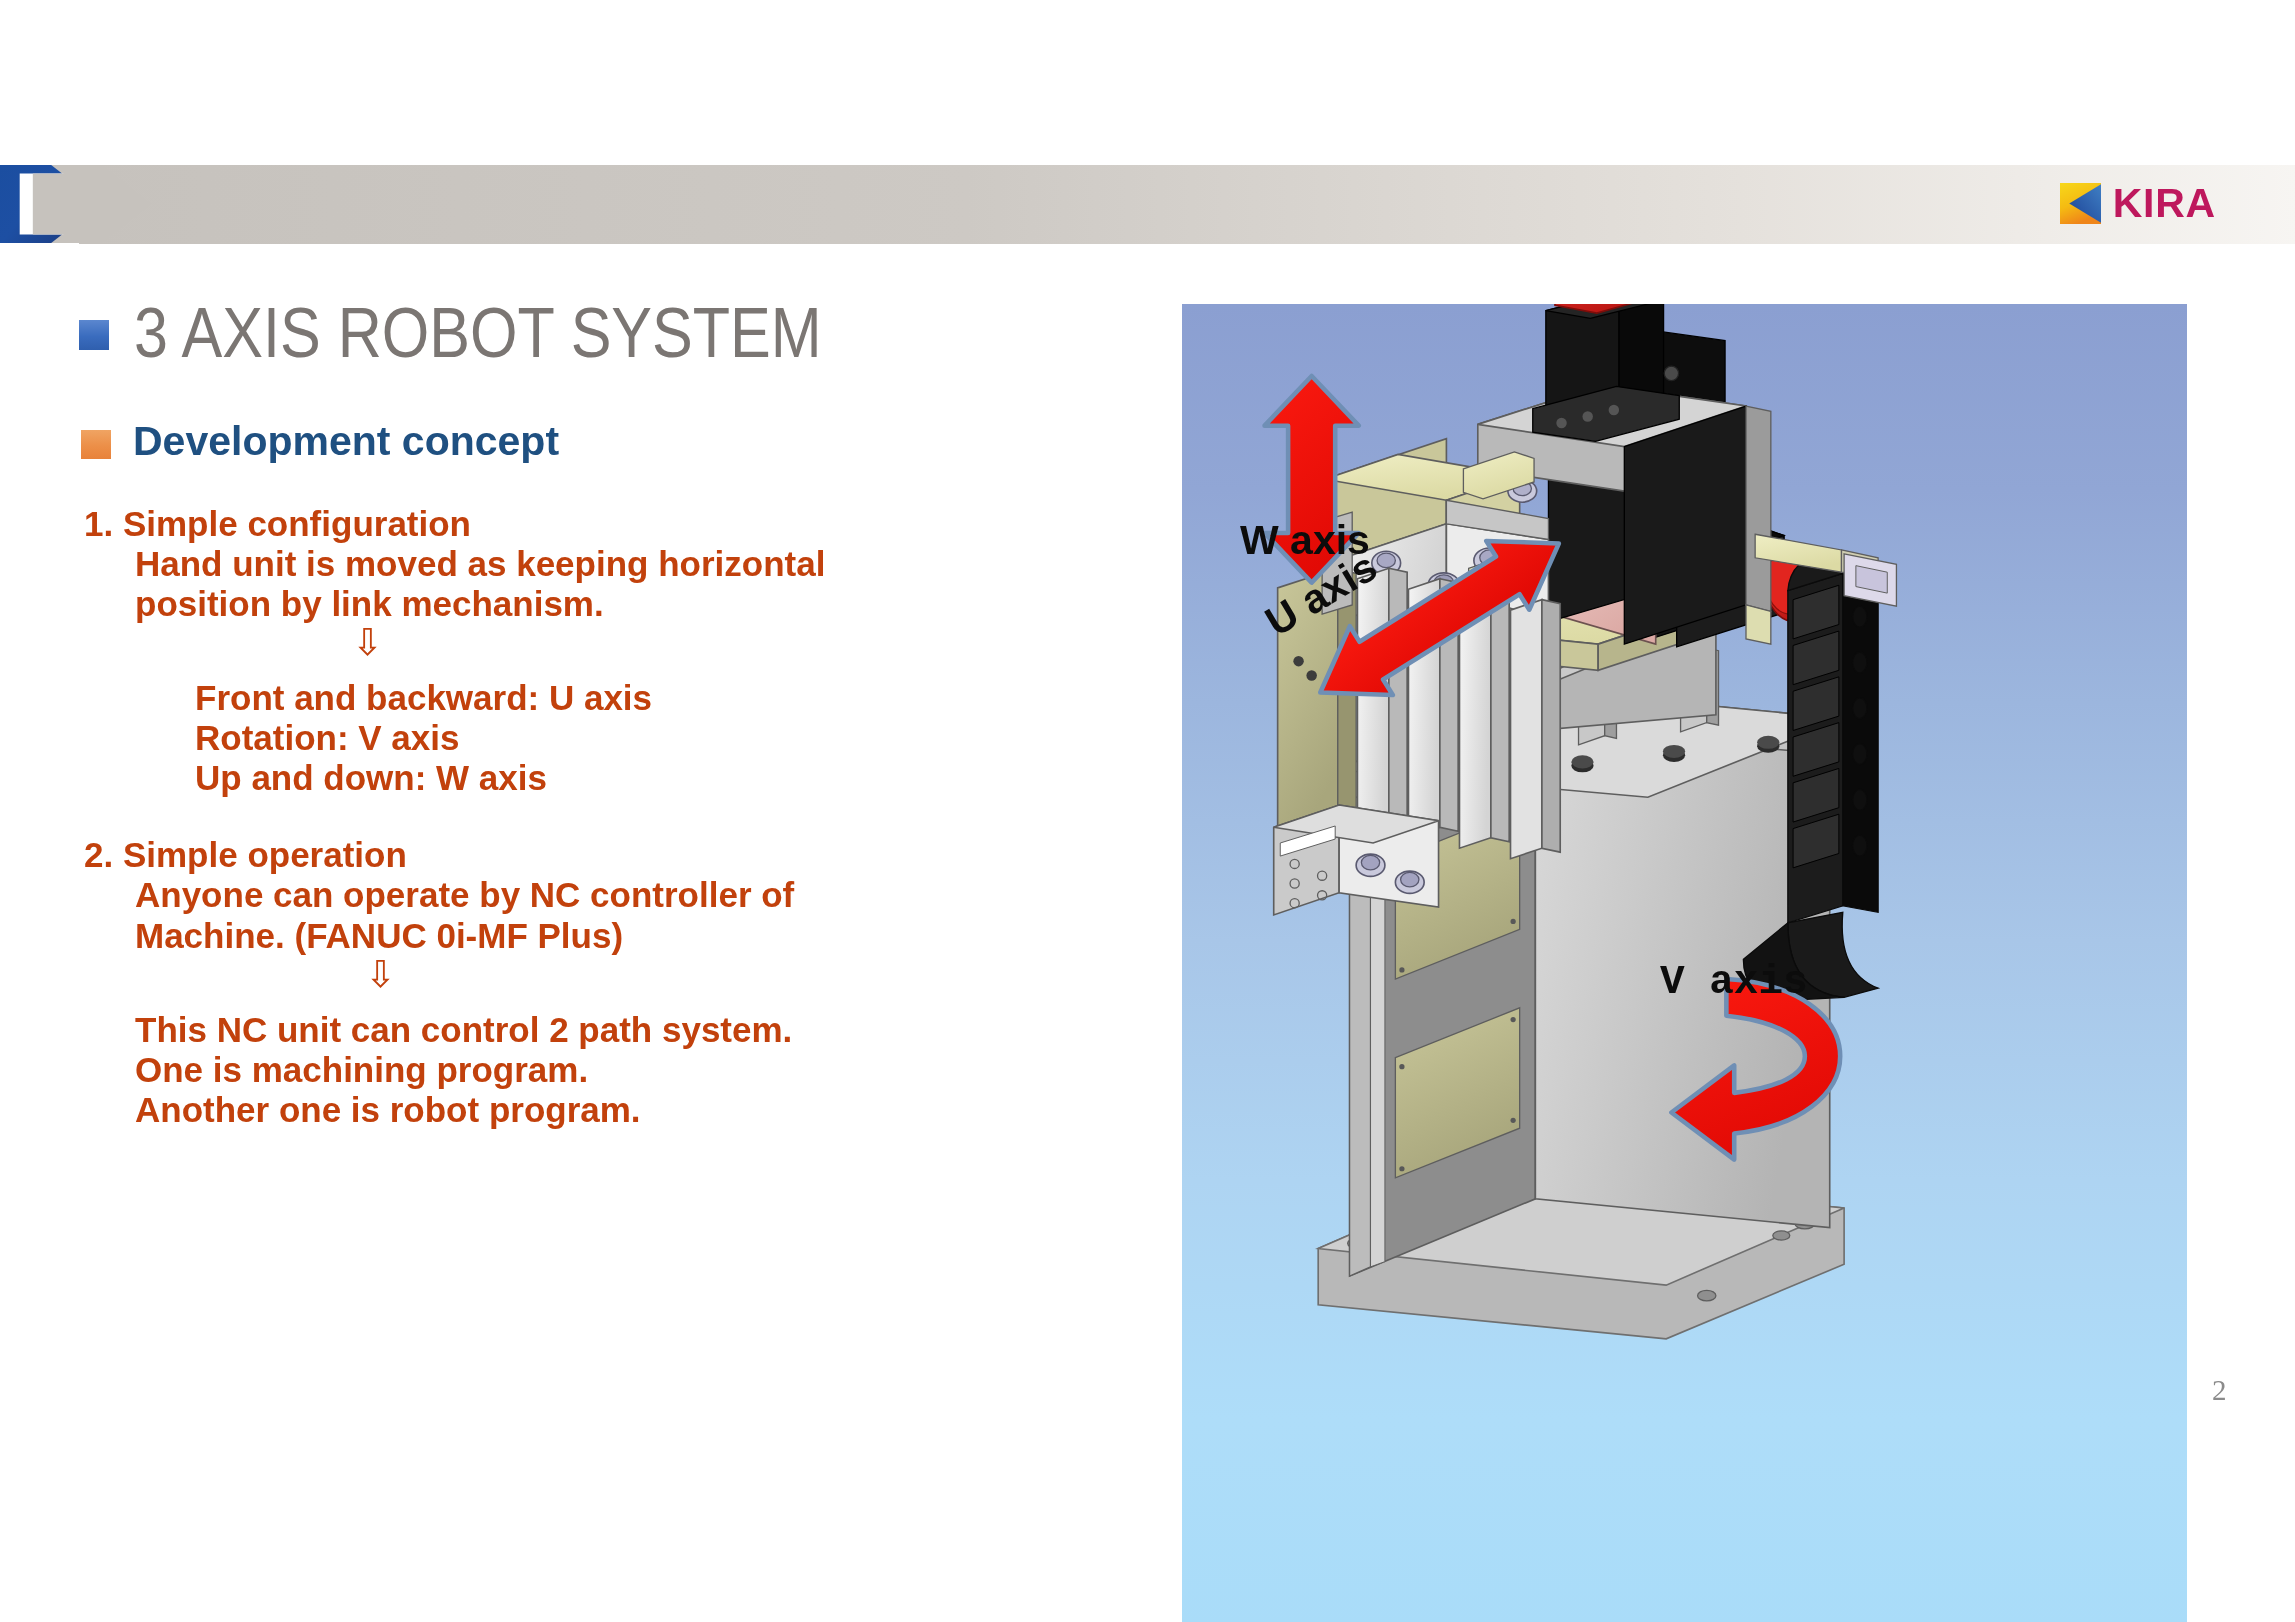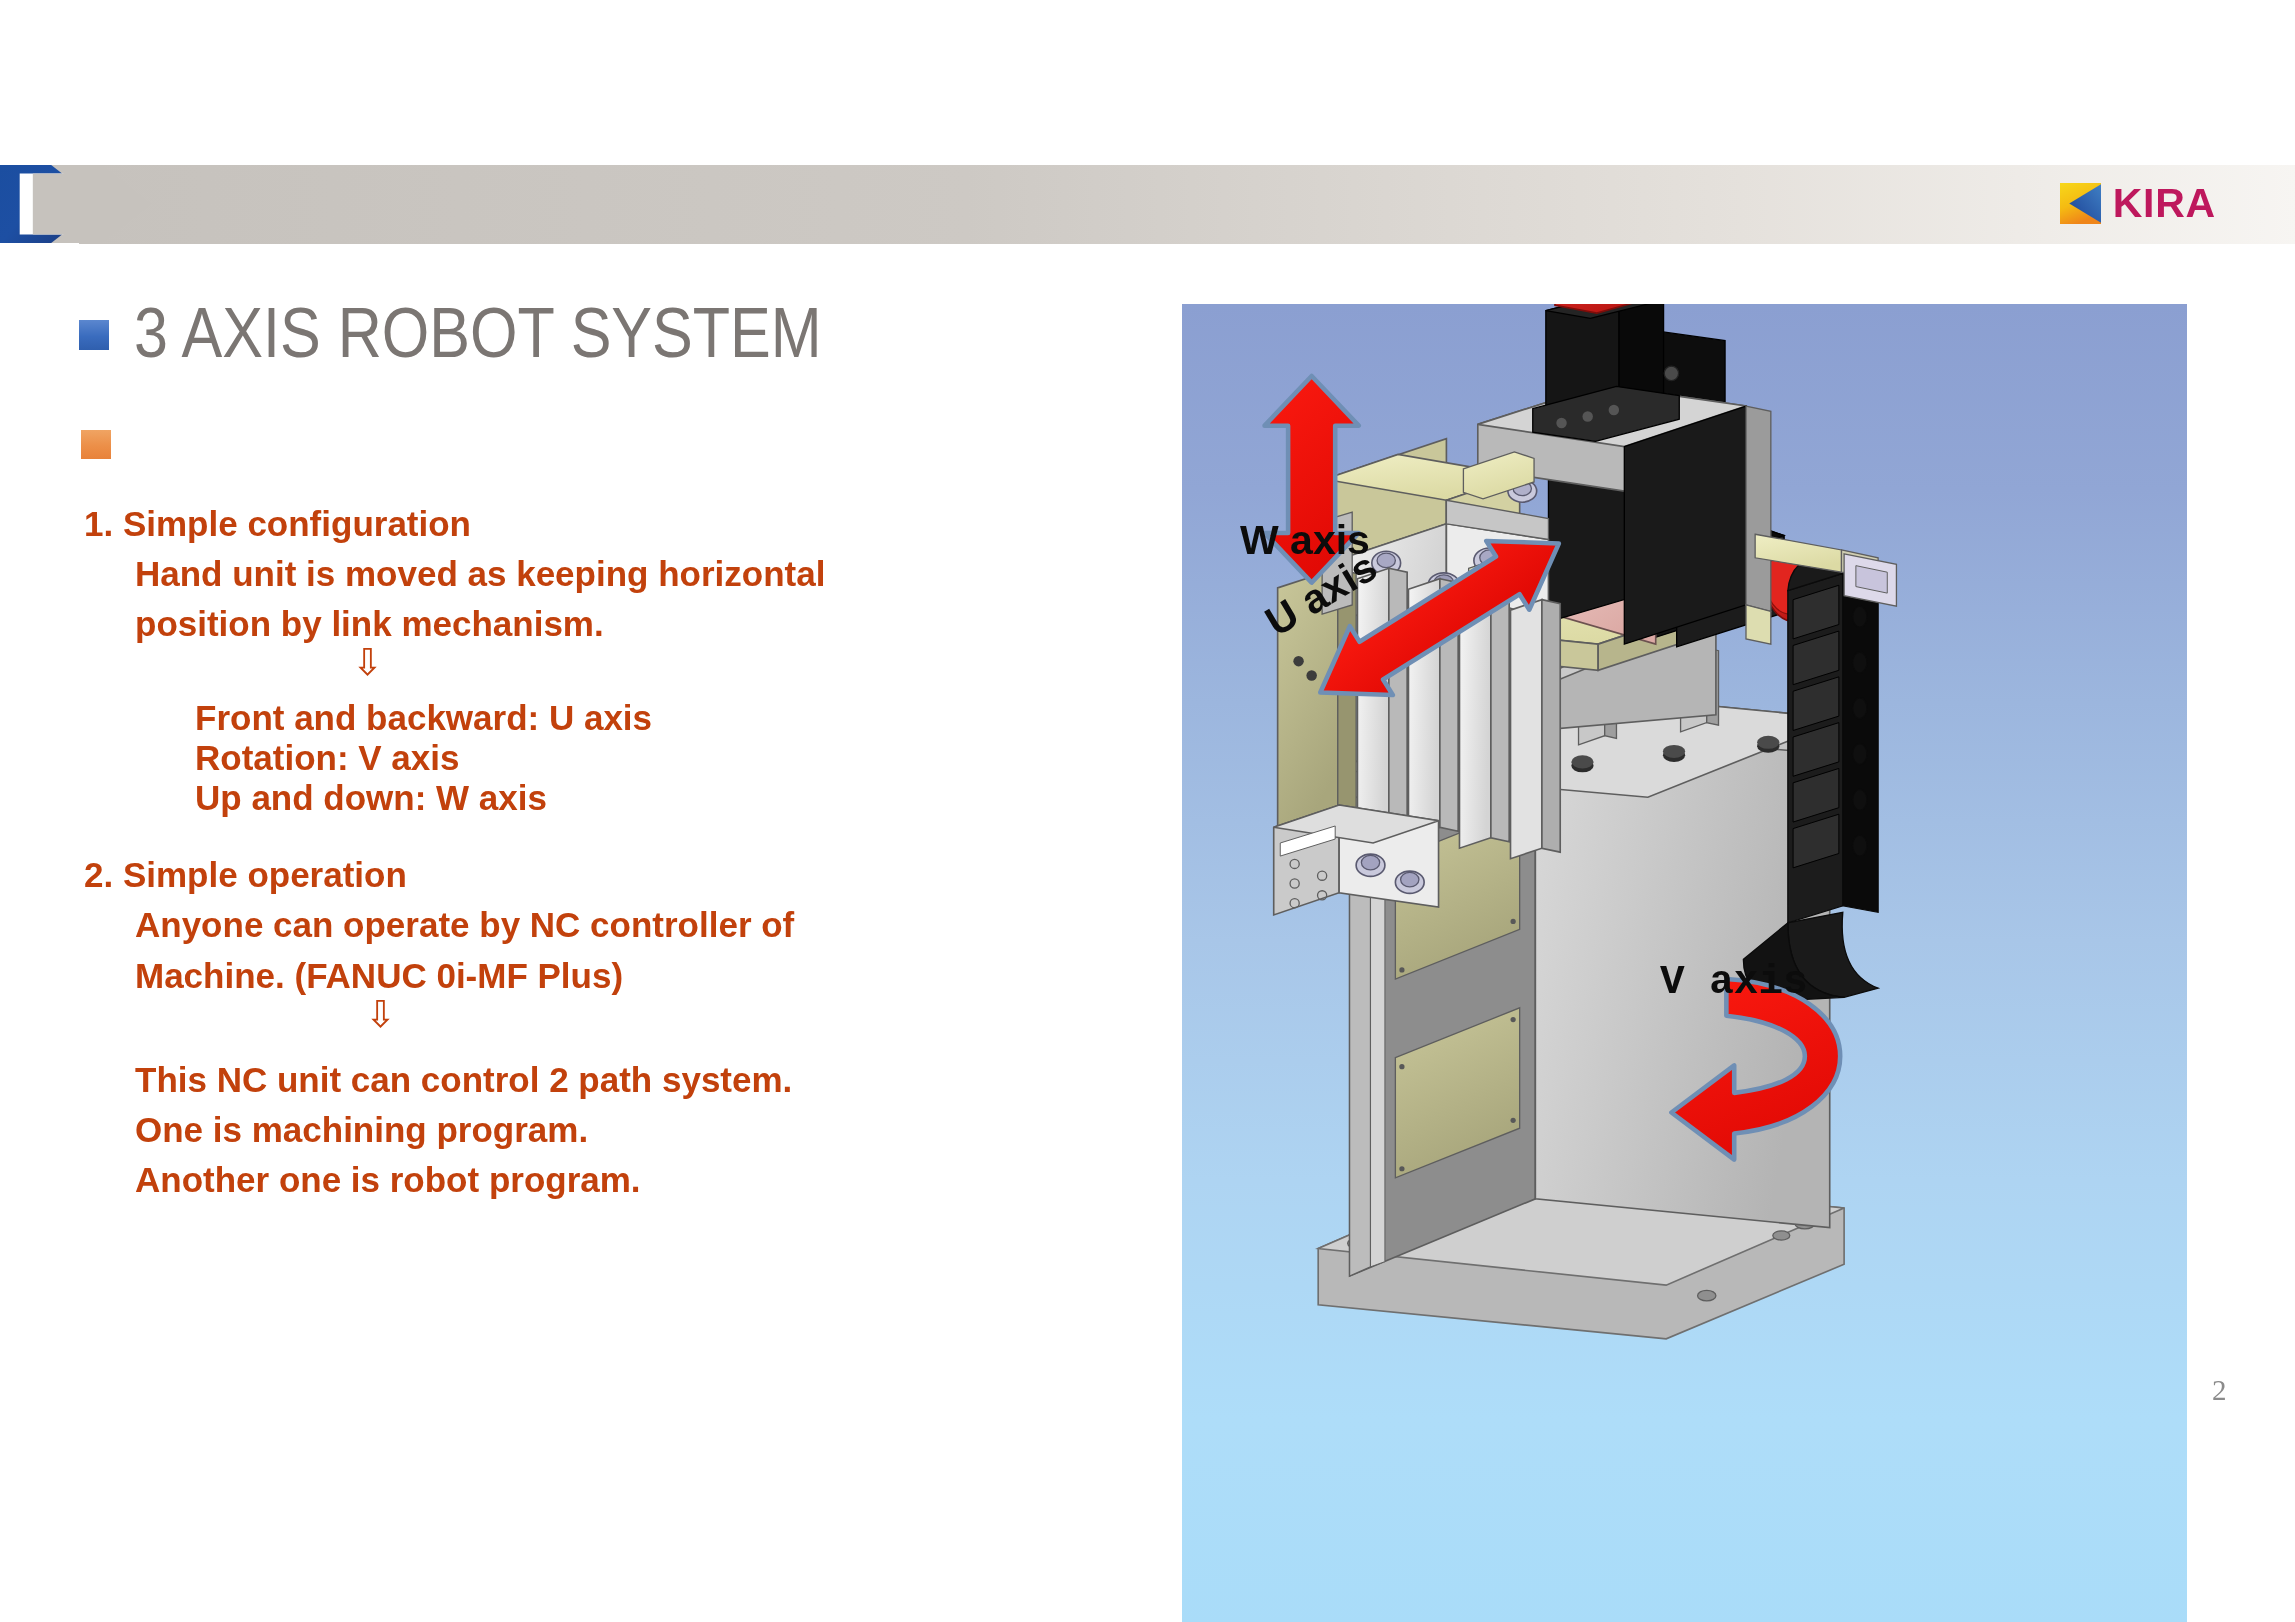--- a/index.html
+++ b/index.html
@@ -120,21 +120,21 @@
     position: absolute;
     left: 84px;
     top: 504px;
     width: 1073px;
     color: #c2410c;
     font-size: 35px;
     font-weight: 700;
     line-height: 1.145;
   }
   .body-line { white-space: nowrap; }
-  .indent-1 { padding-left: 51px; margin-top: 10px; }
+  .indent-1 { padding-left: 51px; }
   .indent-2 { padding-left: 111px; }
   .spacer-sm { height: 17px; }
   .spacer-md { height: 37px; }
   .arrow-line {
     padding-left: 268px;
     font-size: 37px;
     font-weight: 400;
     line-height: 1;
   }
   .arrow-line-2 {
@@ -229,20 +229,21 @@
   <div id="kira-wordmark">KIRA</div>
 </div>
 
 <div id="slide-title-row">
   <div id="title-bullet"></div>
   <div id="slide-title">3 AXIS ROBOT SYSTEM</div>
 </div>
 
 <div id="subtitle-row">
   <div id="subtitle-bullet"></div>
+  <div id="subtitle-text">Development concept</div>
 </div>
 
 <div id="body-block">
   <div class="body-line">1.  Simple configuration</div>
   <div class="body-line indent-1">Hand unit is moved as keeping horizontal</div>
   <div class="body-line indent-1">position by link mechanism.</div>
   <div class="body-line arrow-line">⇩</div>
   <div class="spacer-sm"></div>
   <div class="body-line indent-2">Front and backward: U axis</div>
   <div class="body-line indent-2">Rotation: V axis</div>

